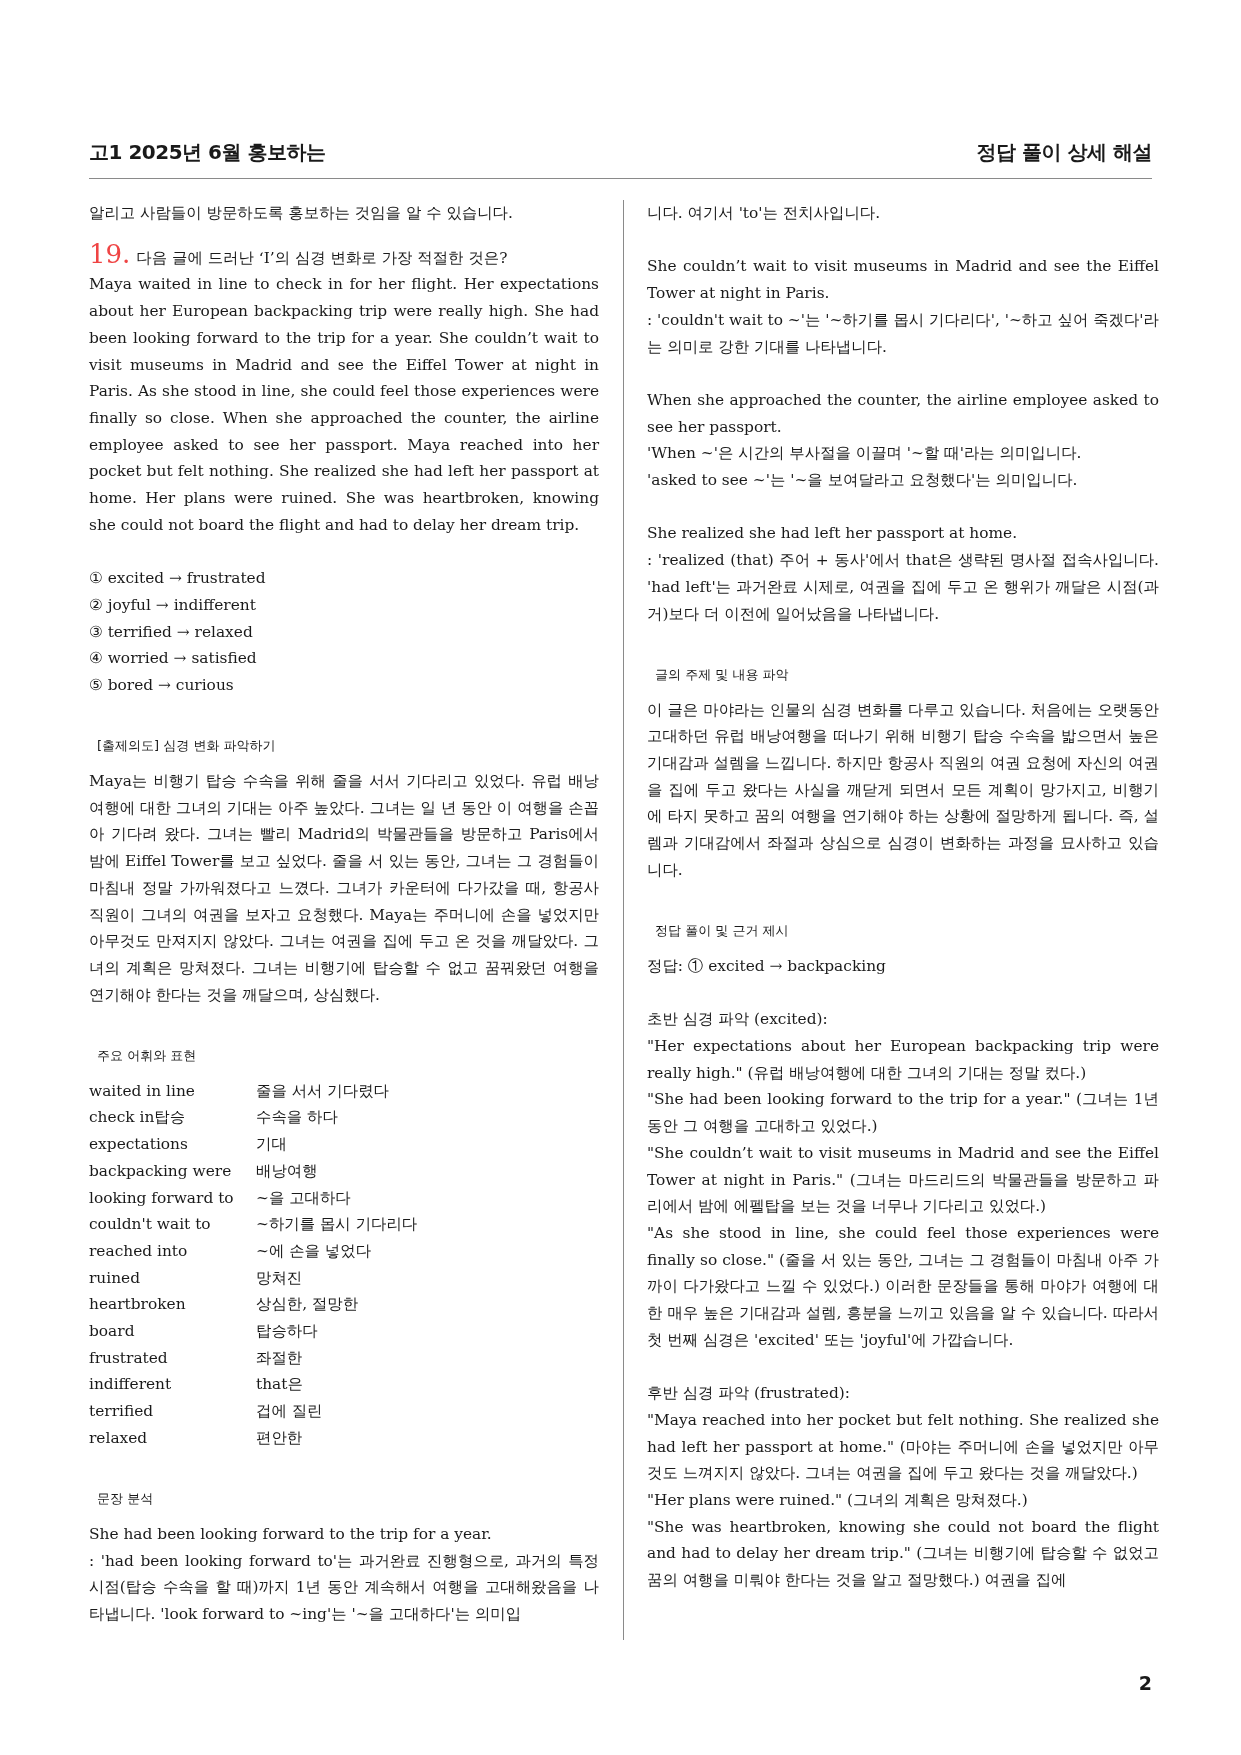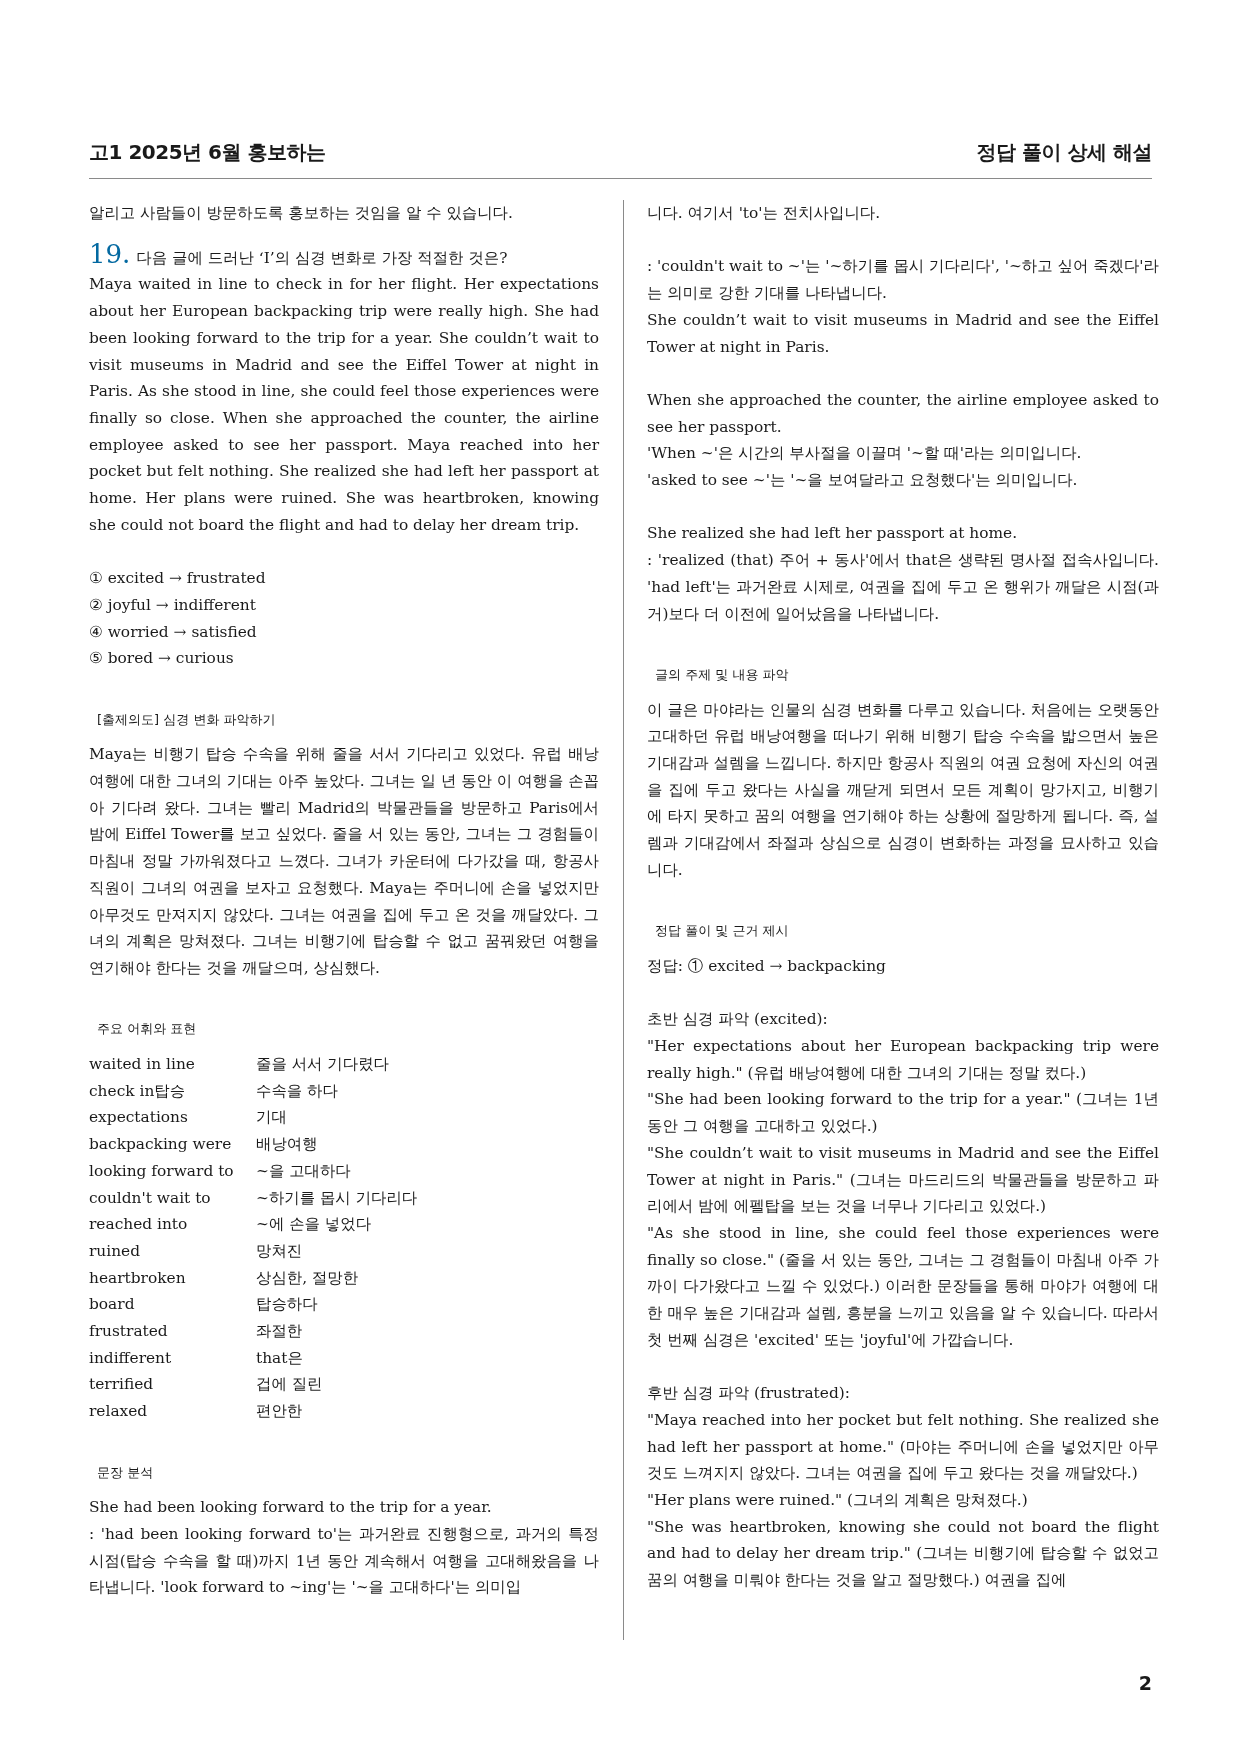--- a/index.html
+++ b/index.html
@@ -7,21 +7,21 @@
     .hdr-left { position: absolute; left: 89px; top: 139px; font-family: "DejaVu Sans", sans-serif; font-weight: bold; font-size: 20px; letter-spacing: -0.5px; }
     .hdr-right { position: absolute; right: 89px; top: 139px; font-family: "DejaVu Sans", sans-serif; font-weight: bold; font-size: 20px; letter-spacing: -0.5px; }
     .hdr-rule { position: absolute; left: 89px; right: 89px; top: 178px; height: 0; border-top: 1.5px solid #8a8a8a; }
     .col { position: absolute; top: 200px; width: 510px; font-family: "DejaVu Serif", serif; font-size: 15.4px; line-height: 26.7px; }
     .col-left { left: 89px; }
     .col-right { left: 647px; width: 512px; }
     .col-divider { position: absolute; left: 623px; top: 200px; height: 1440px; border-left: 1.5px solid #8a8a8a; }
     .p { margin: 0; text-align: justify; text-align-last: left; }
     .blank { height: 26.7px; }
     .qline { margin: 14px 0 0 0; font-size: 15.4px; }
-    .qnum { color: #0369a1; font-size: 26px; font-family: "DejaVu Serif", serif; margin-right: 6px; }
+    .qnum { color: #ef4444; font-size: 26px; font-family: "DejaVu Serif", serif; margin-right: 6px; }
     .section-title { font-family: "DejaVu Sans", sans-serif; font-weight: normal; font-size: 13px; margin: 8px; }
     .options { margin: 0; }
     .vocab-row { display: flex; }
     .vocab-en { width: 167px; flex: none; }
     .vocab-ko { flex: 1; }
     .page-num { position: absolute; right: 89px; top: 1672px; font-family: "DejaVu Sans", sans-serif; font-weight: bold; font-size: 19px; }
   </style>
 </head>
 <body>
 
@@ -35,20 +35,21 @@
   <p class="p">알리고 사람들이 방문하도록 홍보하는 것임을 알 수 있습니다.</p>
 
   <p class="qline">
     <span class="qnum">19.</span><span>다음 글에 드러난 ‘I’의 심경 변화로 가장 적절한 것은?</span>
   </p>
   <p class="p">Maya waited in line to check in for her flight. Her expectations about her European backpacking trip were really high. She had been looking forward to the trip for a year. She couldn’t wait to visit museums in Madrid and see the Eiffel Tower at night in Paris. As she stood in line, she could feel those experiences were finally so close. When she approached the counter, the airline employee asked to see her passport. Maya reached into her pocket but felt nothing. She realized she had left her passport at home. Her plans were ruined. She was heartbroken, knowing she could not board the flight and had to delay her dream trip.</p>
   <div class="blank"></div>
   <div class="options">
     <div>① excited → frustrated</div>
     <div>② joyful → indifferent</div>
+    <div>③ terrified → relaxed</div>
     <div>④ worried → satisfied</div>
     <div>⑤ bored → curious</div>
   </div>
   <div class="blank"></div>
 
   <p class="section-title">[출제의도] 심경 변화 파악하기</p>
   <p class="p">Maya는 비행기 탑승 수속을 위해 줄을 서서 기다리고 있었다. 유럽 배낭여행에 대한 그녀의 기대는 아주 높았다. 그녀는 일 년 동안 이 여행을 손꼽아 기다려 왔다. 그녀는 빨리 Madrid의 박물관들을 방문하고 Paris에서 밤에 Eiffel Tower를 보고 싶었다. 줄을 서 있는 동안, 그녀는 그 경험들이 마침내 정말 가까워졌다고 느꼈다. 그녀가 카운터에 다가갔을 때, 항공사 직원이 그녀의 여권을 보자고 요청했다. Maya는 주머니에 손을 넣었지만 아무것도 만져지지 않았다. 그녀는 여권을 집에 두고 온 것을 깨달았다. 그녀의 계획은 망쳐졌다. 그녀는 비행기에 탑승할 수 없고 꿈꿔왔던 여행을 연기해야 한다는 것을 깨달으며, 상심했다.</p>
   <div class="blank"></div>
 
   <p class="section-title">주요 어휘와 표현</p>
@@ -113,22 +114,22 @@
   <div class="blank"></div>
 
   <p class="section-title">문장 분석</p>
   <p class="p">She had been looking forward to the trip for a year.</p>
   <p class="p">: 'had been looking forward to'는 과거완료 진행형으로, 과거의 특정 시점(탑승 수속을 할 때)까지 1년 동안 계속해서 여행을 고대해왔음을 나타냅니다. 'look forward to ~ing'는 '~을 고대하다'는 의미입</p>
 </div>
 
 <div class="col col-right">
   <p class="p">니다. 여기서 'to'는 전치사입니다.</p>
   <div class="blank"></div>
+  <p class="p">She couldn’t wait to visit museums in Madrid and see the Eiffel Tower at night in Paris.</p>
   <p class="p">: 'couldn't wait to ~'는 '~하기를 몹시 기다리다', '~하고 싶어 죽겠다'라는 의미로 강한 기대를 나타냅니다.</p>
-  <p class="p">She couldn’t wait to visit museums in Madrid and see the Eiffel Tower at night in Paris.</p>
   <div class="blank"></div>
   <p class="p">When she approached the counter, the airline employee asked to see her passport.</p>
   <p class="p">'When ~'은 시간의 부사절을 이끌며 '~할 때'라는 의미입니다.</p>
   <p class="p">'asked to see ~'는 '~을 보여달라고 요청했다'는 의미입니다.</p>
   <div class="blank"></div>
   <p class="p">She realized she had left her passport at home.</p>
   <p class="p">: 'realized (that) 주어 + 동사'에서 that은 생략된 명사절 접속사입니다. 'had left'는 과거완료 시제로, 여권을 집에 두고 온 행위가 깨달은 시점(과거)보다 더 이전에 일어났음을 나타냅니다.</p>
   <div class="blank"></div>
 
   <p class="section-title">글의 주제 및 내용 파악</p>

